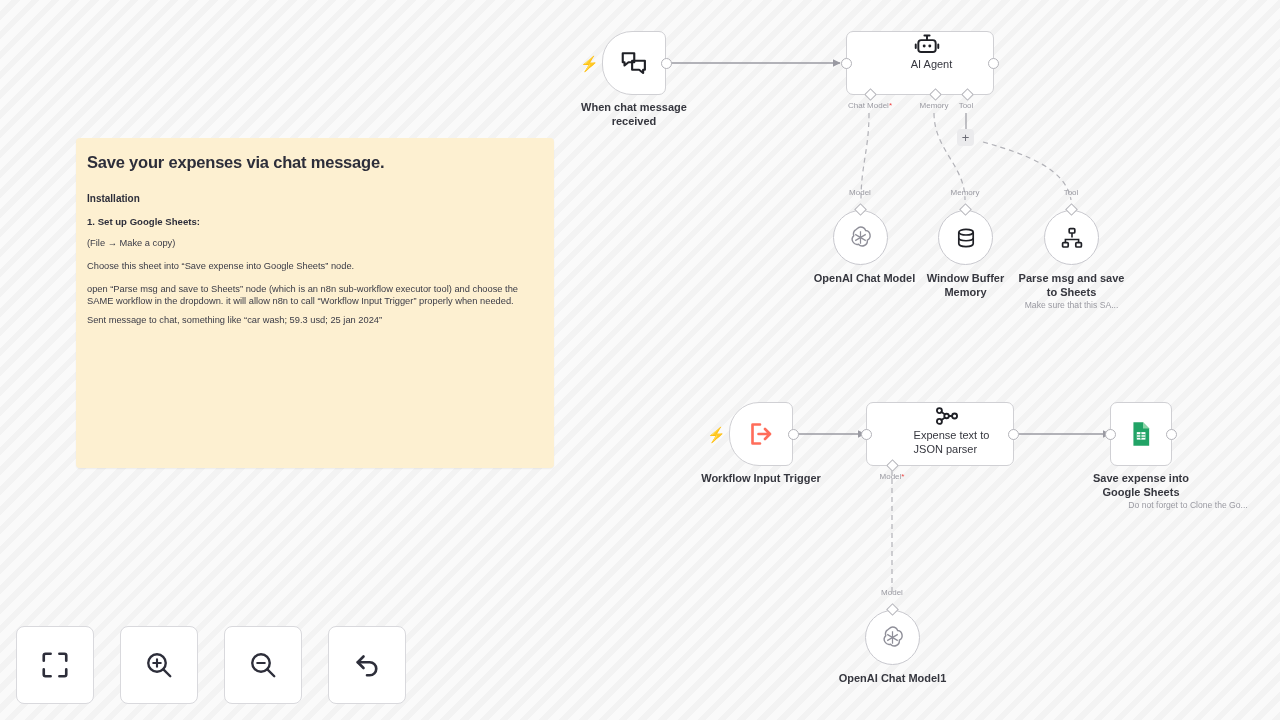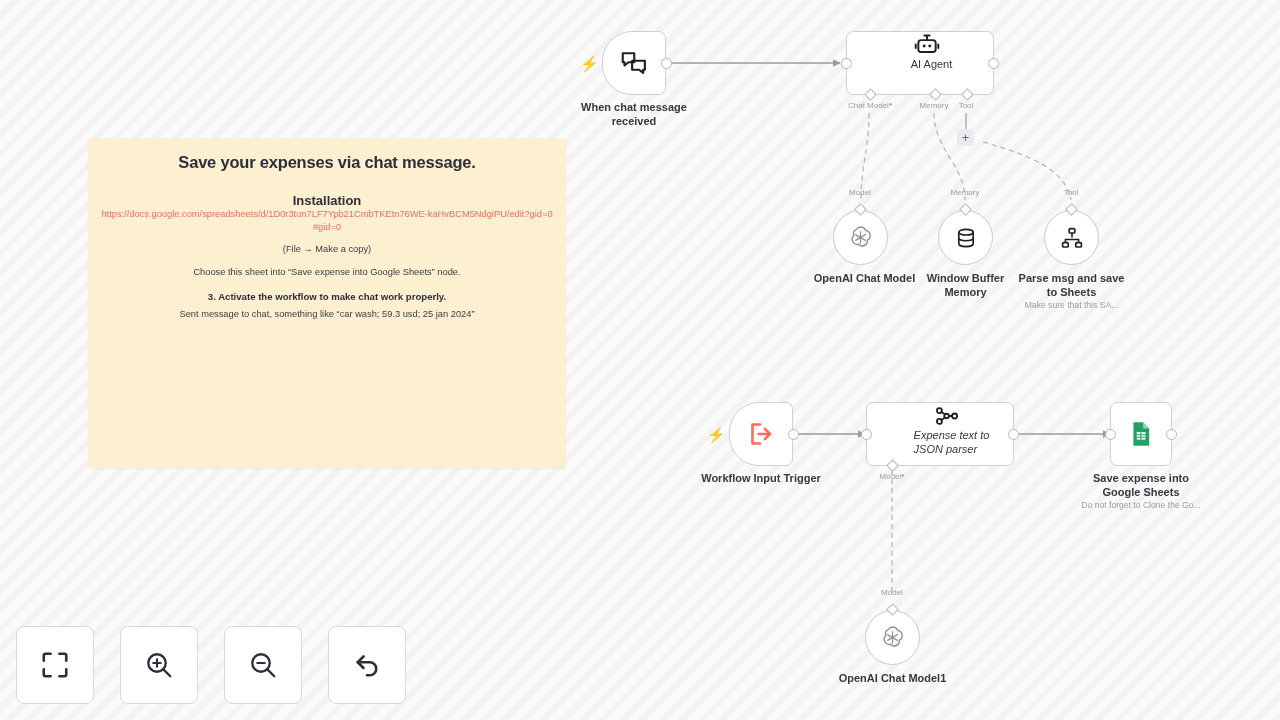--- a/index.html
+++ b/index.html
@@ -15,38 +15,37 @@
     background-image: repeating-linear-gradient(
       -45deg,
       #f3f3f3 0px, #f3f3f3 6px,
       #fafafa 6px, #fafafa 14px
     );
   }
 
   
   #sticky {
     position: absolute;
-    left: 88px; top: 138px;
+    left: 76px; top: 138px;
     width: 478px; height: 330px;
     background: #fdf0d1;
     border-radius: 4px;
     overflow: hidden;
     padding: 12px 11px 0 11px;
     box-shadow: 0 1px 2px rgba(0,0,0,0.06);
-    text-align: center;
   }
   #sticky h1 {
     font-size: 16.5px; font-weight: bold; color: #2d2e3a;
     letter-spacing: -0.2px; margin: 3px 0 0 0;
   }
   #sticky .lead {
     font-size: 9.8px; color: #3a3b46; margin-top: 24px; line-height: 1.35;
   }
   #sticky h2 {
-    font-size: 13px; font-weight: bold; color: #2d2e3a; margin-top: 21px;
+    font-size: 10px; font-weight: bold; color: #2d2e3a; margin-top: 21px;
   }
   #sticky h3 {
     font-size: 9.6px; font-weight: bold; color: #2d2e3a; margin-top: 12px;
   }
   #sticky p {
     font-size: 9.3px; color: #3a3b46; line-height: 1.38; margin-top: 10px;
   }
   #sticky p.tight { margin-top: 6px; }
   #sticky a.link {
     font-size: 9.3px; color: #ef6d5e; line-height: 1.35;
@@ -156,24 +155,24 @@
     <path d="M983,142 C1030,155 1066,170 1071,200" stroke="#b2b2b8" stroke-width="1.2" fill="none" stroke-dasharray="5,4"></path>
 
     <path d="M794,434 L865,434" stroke="#9a9aa2" stroke-width="1.3" fill="none" marker-end="url(#arr)"></path>
     <path d="M1019,434 L1110,434" stroke="#9a9aa2" stroke-width="1.3" fill="none" marker-end="url(#arr)"></path>
     <path d="M892,470 L892,592" stroke="#b2b2b8" stroke-width="1.2" fill="none" stroke-dasharray="5,4"></path>
   </svg>
 
   <div id="sticky">
     <h1>Save your expenses via chat message.</h1>
     <h2>Installation</h2>
-    <a class="link" href="#">https://docs.google.com/spreadsheets/d/1D0r3tun7LF7Ypb21CmbTKEtn76WE-kaHvBCM5NdgiPU/edit?gid=0#gid=0</a>
+    <h3>1. Set up Google Sheets:</h3>
     <p>(File → Make a copy)</p>
     <p>Choose this sheet into “Save expense into Google Sheets” node.</p>
-    <h3>3. Activate the workflow to make chat work properly.</h3>
+    <p>open “Parse msg and save to Sheets” node (which is an n8n sub-workflow executor tool) and choose the SAME workflow in the dropdown. it will allow n8n to call “Workflow Input Trigger” properly when needed.</p>
     <p class="tight">Sent message to chat, something like “car wash; 59.3 usd; 25 jan 2024”</p>
   </div>
 
   <div class="node" style="left:602px; top:31px; width:64px; height:64px;">
     <div class="bolt" style="left:-22px; top:25px;">⚡</div>
     <div class="trigbox" style="width:64px; height:64px;">
       <svg width="30" height="30" viewBox="0 0 24 24">
         <path d="M3 4.2h9.2v7.2H7.6L4.4 14V11.4H3z" fill="none" stroke="#1f2026" stroke-width="1.7" stroke-linejoin="round"></path>
         <path d="M10.5 10.2h10.2v7.2h-1.4V20l-3.2-2.6h-5.6z" fill="none" stroke="#1f2026" stroke-width="1.7" stroke-linejoin="round"></path>
       </svg>
@@ -265,21 +264,21 @@
       <svg width="30" height="30" viewBox="0 0 24 24">
         <path d="M11.2 4.4H5.2v15.2h6" fill="none" stroke="#ff6d5a" stroke-width="2.1" stroke-linecap="round" stroke-linejoin="round"></path>
         <path d="M10 12h9M15.2 8l4 4-4 4" fill="none" stroke="#ff6d5a" stroke-width="2.1" stroke-linecap="round" stroke-linejoin="round"></path>
       </svg>
       <div class="dot r"></div>
     </div>
     <div class="nlabel" style="top:70px;">Workflow Input Trigger</div>
   </div>
 
   <div class="node" style="left:866px; top:402px; width:148px; height:64px;">
-    <div class="nbox" style="width:148px; height:64px; padding-left:14px;font-style:italic;">
+    <div class="nbox" style="width:148px; height:64px; padding-left:14px;">
       <svg width="26" height="26" viewBox="0 0 24 24">
         <circle cx="5" cy="7" r="2.3" fill="none" stroke="#1f2026" stroke-width="1.7"></circle>
         <circle cx="5" cy="17" r="2.3" fill="none" stroke="#1f2026" stroke-width="1.7"></circle>
         <circle cx="19" cy="12" r="2.3" fill="none" stroke="#1f2026" stroke-width="1.7"></circle>
         <circle cx="11.6" cy="12" r="2.1" fill="none" stroke="#1f2026" stroke-width="1.7"></circle>
         <path d="M6.9 8.2l3.2 2.3M6.9 15.8l3.2-2.3M13.7 12h3" stroke="#1f2026" stroke-width="1.7" stroke-linecap="round"></path>
       </svg>
       <span class="inline-label">
         <span>Expense text to</span><br>
         <span>JSON parser</span>
@@ -301,21 +300,21 @@
         <rect x="8.4" y="10.4" width="7.4" height="6.4" fill="#fff"></rect>
         <path d="M8.4 12.6h7.4M8.4 14.8h7.4M11.9 10.4v6.4" stroke="#21a366" stroke-width="0.9"></path>
       </svg>
       <div class="dot l"></div>
       <div class="dot r"></div>
     </div>
     <div class="nlabel wrap" style="top:70px; width:150px;">
       <span>Save expense into</span><br>
       <span>Google Sheets</span>
     </div>
-    <div class="nsub" style="top:98px;">Do not forget to Clone the Go...</div>
+    <div class="nsub" style="top:98px;margin-left:47px;">Do not forget to Clone the Go...</div>
   </div>
 
   <div class="node" style="left:865px; top:610px; width:55px; height:55px;">
     <div class="cport" style="left:27px; top:-22px;">Model</div>
     <div class="diamond" style="left:23px; top:-5px;"></div>
     <div class="ncircle" style="width:55px; height:55px;">
       <svg width="27" height="27" viewBox="0 0 24 24">
         <path d="M12 2.6c2.1 0 3.9 1.3 4.6 3.2 2 .2 3.6 1.8 3.9 3.8.3 2-.7 3.9-2.4 4.8.2 2-.9 3.9-2.7 4.7-1.8.8-3.9.3-5.2-1.1-2 .5-4-.4-5-2.2-1-1.8-.6-4 .8-5.4-.6-1.9 0-4 1.6-5.2C9 4.1 10.5 2.6 12 2.6z" fill="none" stroke="#8f8f99" stroke-width="1.25"></path>
         <path d="M12 6.4v11.2M7.3 9.2l9.4 5.6M16.7 9.2l-9.4 5.6" stroke="#8f8f99" stroke-width="1.1"></path>
       </svg>

